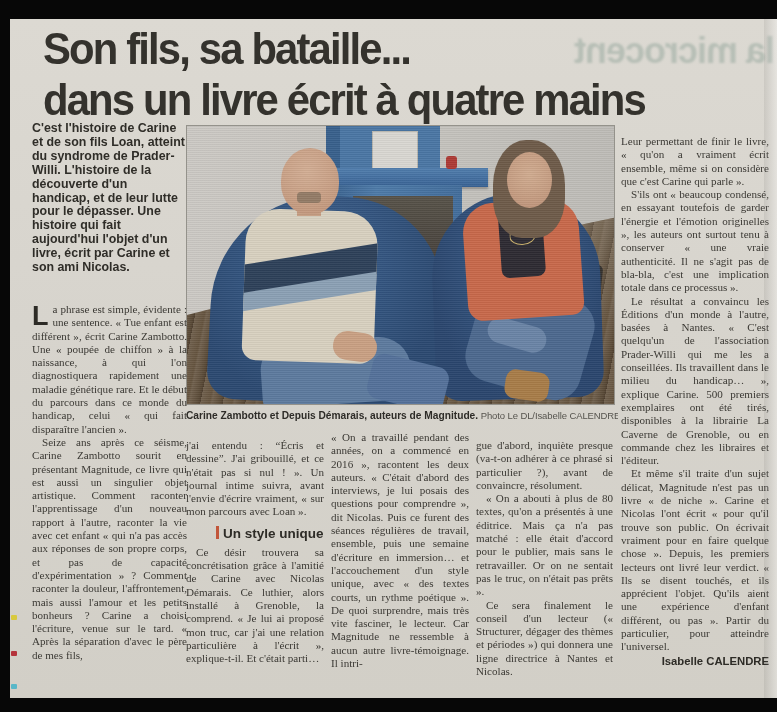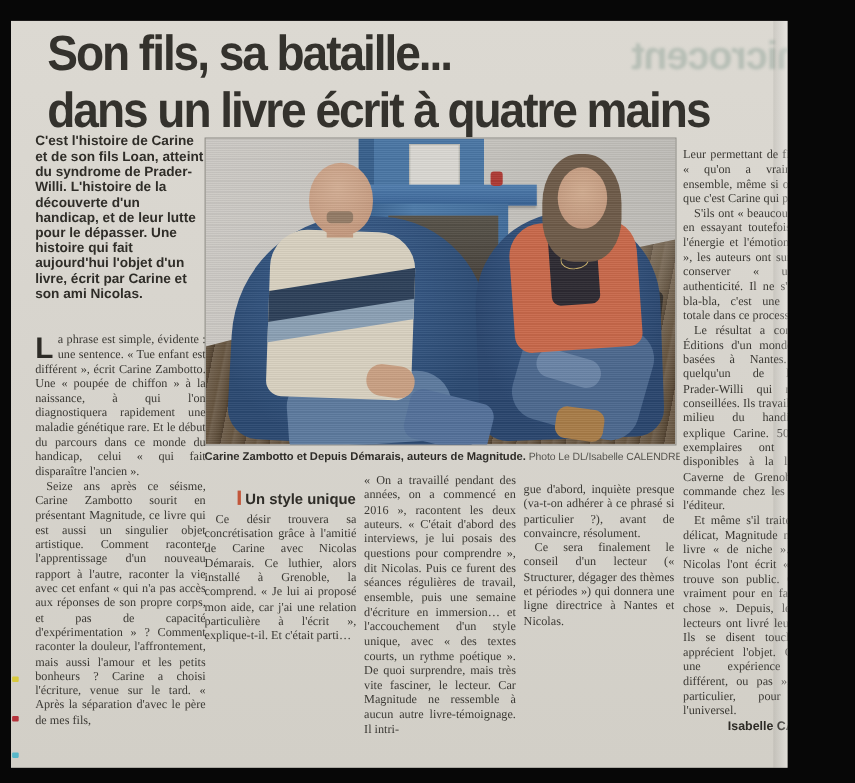--- a/index.html
+++ b/index.html
@@ -2,21 +2,21 @@
 <html lang="fr"><head>
 <meta charset="utf-8">
 <style>
   html,body{margin:0;padding:0;}
   body{
     width:777px;height:712px;position:relative;overflow:hidden;
     background:#070707;
     font-family:"Liberation Sans",sans-serif;
   }
   .paper{
-    position:absolute;left:10px;top:19px;width:706px;height:679px;
+    position:absolute;left:10px;top:19px;width:767px;height:679px;
     background:linear-gradient(180deg,#dcd9d2 0%,#d7d4cd 45%,#d2cfc7 100%);
     overflow:hidden;
   }
   .paper-edge{
     position:absolute;right:0;top:0;width:13px;height:100%;
     background:linear-gradient(90deg,rgba(0,0,0,0.07),rgba(255,255,255,0.30));
   }
   
   .bleed{
     position:absolute;left:505px;top:12px;width:260px;
@@ -203,33 +203,35 @@
   </div>
 
   <div class="caption"><span>Carine Zambotto et Depuis Démarais, auteurs de Magnitude.</span><span class="credit"> Photo Le DL/Isabelle CALENDRE</span></div>
 
   <div class="col col1">
     <p class="noindent"><span class="dropcap">L</span><span>a phrase est simple, évidente : une sentence. « Tue enfant est différent », écrit Carine Zambotto. Une « poupée de chiffon » à la naissance, à qui l'on diagnostiquera rapidement une maladie génétique rare. Et le début du parcours dans ce monde du handicap, celui « qui fait disparaître l'ancien ».</span></p>
     <p>Seize ans après ce séisme, Carine Zambotto sourit en présentant Magnitude, ce livre qui est aussi un singulier objet artistique. Comment raconter l'apprentissage d'un nouveau rapport à l'autre, raconter la vie avec cet enfant « qui n'a pas accès aux réponses de son propre corps, et pas de capacité d'expérimentation » ? Comment raconter la douleur, l'affrontement, mais aussi l'amour et les petits bonheurs ? Carine a choisi l'écriture, venue sur le tard. « Après la séparation d'avec le père de mes fils,</p>
   </div>
 
   <div class="col col2">
+    <p class="noindent">j'ai entendu : “Écris et dessine”. J'ai gribouillé, et ce n'était pas si nul ! ». Un journal intime suivra, avant l'envie d'écrire vraiment, « sur mon parcours avec Loan ».</p>
     <div class="subhead">
       <span class="subhead-bar"></span>
       <span>Un style unique</span>
     </div>
-    <p>Ce désir trouvera sa concrétisation grâce à l'amitié de Carine avec Nicolas Démarais. Ce luthier, alors installé à Grenoble, la comprend. « Je lui ai proposé mon aide, car j'ai une relation particulière à l'écrit », explique-t-il. Et c'était parti…</p>
+    <p>Ce désir trouvera sa concrétisation grâce à l'amitié de Carine avec Nicolas Démarais. Ce luthier, alors installé à Grenoble, la comprend. « Je lui ai proposé mon truc, car j'ai une relation particulière à l'écrit », explique-t-il. Et c'était parti…</p>
   </div>
 
   <div class="col col3">
     <p class="noindent">« On a travaillé pendant des années, on a commencé en 2016 », racontent les deux auteurs. « C'était d'abord des interviews, je lui posais des questions pour comprendre », dit Nicolas. Puis ce furent des séances régulières de travail, ensemble, puis une semaine d'écriture en immersion… et l'accouchement d'un style unique, avec « des textes courts, un rythme poétique ». De quoi surprendre, mais très vite fasciner, le lecteur. Car Magnitude ne ressemble à aucun autre livre-témoignage. Il intri-</p>
   </div>
 
   <div class="col col4">
     <p class="noindent">gue d'abord, inquiète presque (va-t-on adhérer à ce phrasé si particulier ?), avant de convaincre, résolument.</p>
+    <p>« On a abouti à plus de 80 textes, qu'on a présentés à une éditrice. Mais ça n'a pas matché : elle était d'accord pour le publier, mais sans le retravailler. Or on ne sentait pas le truc, on n'était pas prêts ».</p>
     <p>Ce sera finalement le conseil d'un lecteur (« Structurer, dégager des thèmes et périodes ») qui donnera une ligne directrice à Nantes et Nicolas.</p>
   </div>
 
   <div class="col col5">
     <p class="noindent">Leur permettant de finir le livre, « qu'on a vraiment écrit ensemble, même si on considère que c'est Carine qui parle ».</p>
     <p>S'ils ont « beaucoup condensé, en essayant toutefois de garder l'énergie et l'émotion originelles », les auteurs ont surtout tenu à conserver « une vraie authenticité. Il ne s'agit pas de bla-bla, c'est une implication totale dans ce processus ».</p>
     <p>Le résultat a convaincu les Éditions d'un monde à l'autre, basées à Nantes. « C'est quelqu'un de l'association Prader-Willi qui me les a conseillées. Ils travaillent dans le milieu du handicap… », explique Carine. 500 premiers exemplaires ont été tirés, disponibles à la librairie La Caverne de Grenoble, ou en commande chez les libraires et l'éditeur.</p>
     <p>Et même s'il traite d'un sujet délicat, Magnitude n'est pas un livre « de niche ». Carine et Nicolas l'ont écrit « pour qu'il trouve son public. On écrivait vraiment pour en faire quelque chose ». Depuis, les premiers lecteurs ont livré leur verdict. « Ils se disent touchés, et ils apprécient l'objet. Qu'ils aient une expérience d'enfant différent, ou pas ». Partir du particulier, pour atteindre l'universel.</p>
     <p class="byline">Isabelle CALENDRE</p>
   </div>

